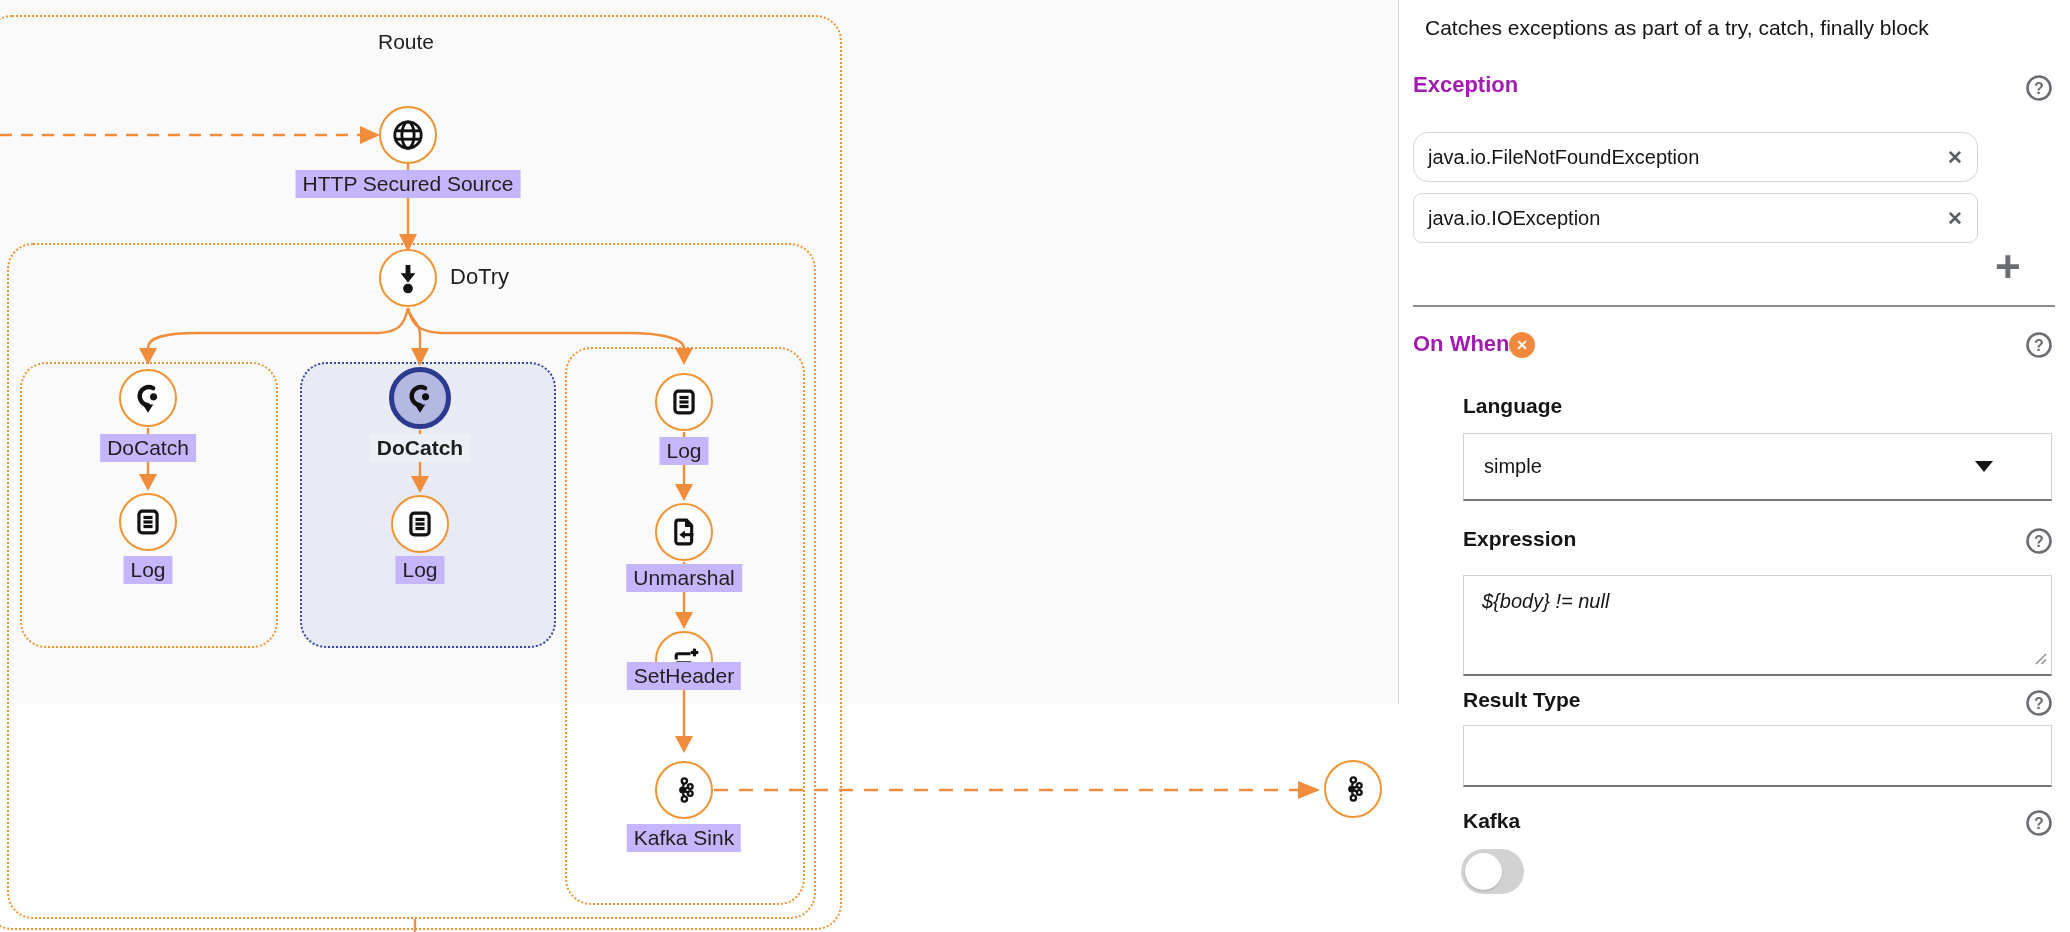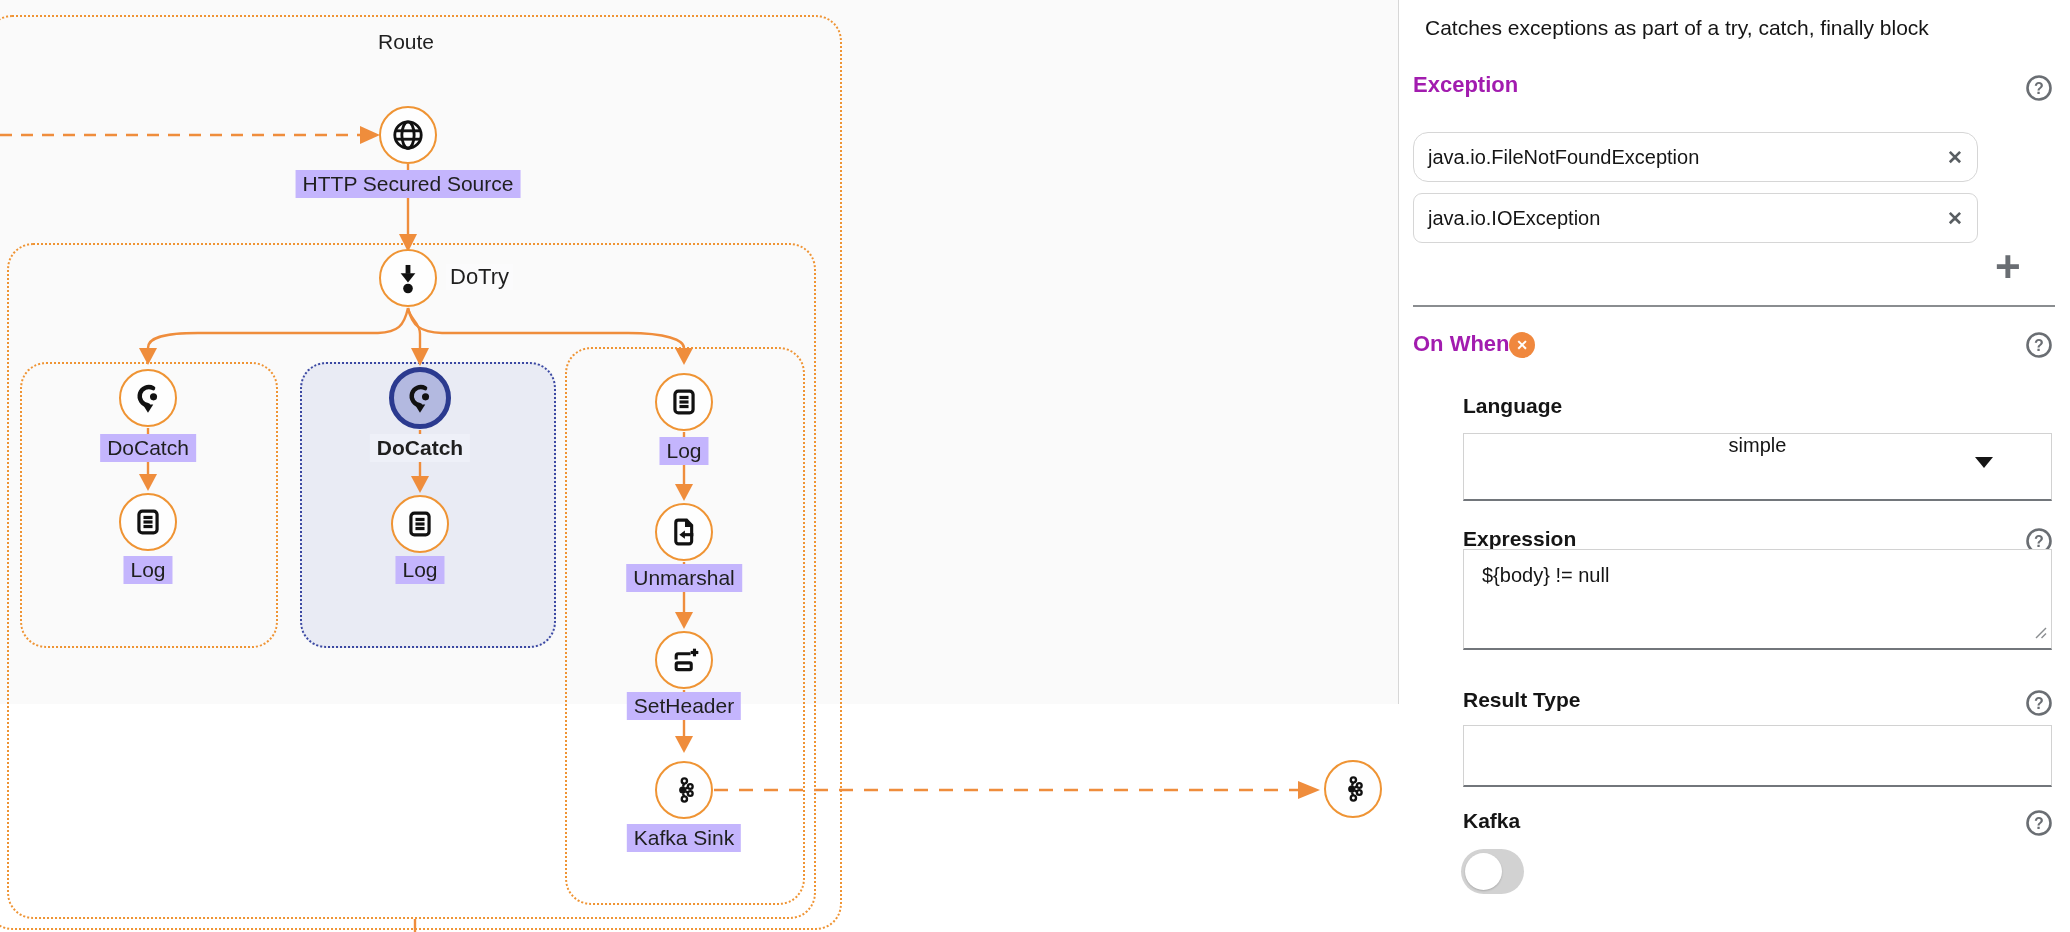--- a/index.html
+++ b/index.html
@@ -195,21 +195,21 @@
     <div class="node" style="left:655px; top:631px;">
       <span>
         <svg width="34" height="34" viewBox="0 0 24 24" fill="none" stroke="#111" stroke-width="2.2">
           <path d="M6.5,11.6 V9 a1.4,1.4 0 0 1 1.4,-1.4 H16.6"></path>
           <rect x="6.5" y="14" width="10.6" height="4.8" rx="1"></rect>
           <line x1="19.4" y1="4" x2="19.4" y2="9.4"></line>
             <line x1="16.7" y1="6.7" x2="22.1" y2="6.7"></line>
         </svg>
       </span>
     </div>
-    <div class="nlabel" style="left:684px; top:692px;">SetHeader</div>
+    <div class="nlabel" style="left:684px; top:662px;">SetHeader</div>
 
     <div class="node" style="left:655px; top:761px;">
       <span>
         <svg width="30" height="30" viewBox="0 0 24 24">
           <g stroke="#111" stroke-width="1.9" fill="none">
             <circle cx="12.3" cy="4.8" r="2.1"></circle>
               <circle cx="12.3" cy="19.2" r="2.1"></circle>
             <circle cx="17" cy="9.2" r="1.9"></circle>
               <circle cx="17" cy="14.8" r="1.9"></circle>
             <line x1="11.2" y1="9.4" x2="12" y2="6.9"></line>
@@ -268,33 +268,33 @@
     <div class="p-head" style="left:14px; top:331px;">On When</div>
     <div class="badge" style="left:110px; top:332px;">✕</div>
     <div class="help" style="left:626px; top:331px;">
       <svg width="28" height="28" viewBox="0 0 28 28">
           <circle cx="14" cy="14" r="11.5" fill="none" stroke="#6a6e73" stroke-width="2.6"></circle>
           <text x="14" y="19.5" text-anchor="middle" font-size="16" font-weight="bold" fill="#6a6e73" font-family="Liberation Sans, sans-serif">?</text>
         </svg>
     </div>
 
     <div class="f-label" style="top:394px;">Language</div>
-    <div class="f-box selectbox" style="top:433px;flex-direction:column;">
+    <div class="f-box selectbox" style="top:433px;">
       <span>simple</span>
       <span class="caret"></span>
     </div>
 
     <div class="f-label" style="top:527px;">Expression</div>
     <div class="help" style="left:626px; top:527px;">
       <svg width="28" height="28" viewBox="0 0 28 28">
           <circle cx="14" cy="14" r="11.5" fill="none" stroke="#6a6e73" stroke-width="2.6"></circle>
           <text x="14" y="19.5" text-anchor="middle" font-size="16" font-weight="bold" fill="#6a6e73" font-family="Liberation Sans, sans-serif">?</text>
         </svg>
     </div>
-    <div class="f-box textareabox" style="top:549px;">
+    <div class="f-box textareabox" style="top:575px;font-style:italic;">
       <span>${body} != null</span>
       <span class="resize-grip">
         <svg width="14" height="14" viewBox="0 0 14 14" stroke="#8a8d90" stroke-width="1.5">
           <line x1="3" y1="13" x2="13" y2="3"></line>
             <line x1="8.5" y1="13" x2="13" y2="8.5"></line>
         </svg>
       </span>
     </div>
 
     <div class="f-label" style="top:688px;">Result Type</div>

